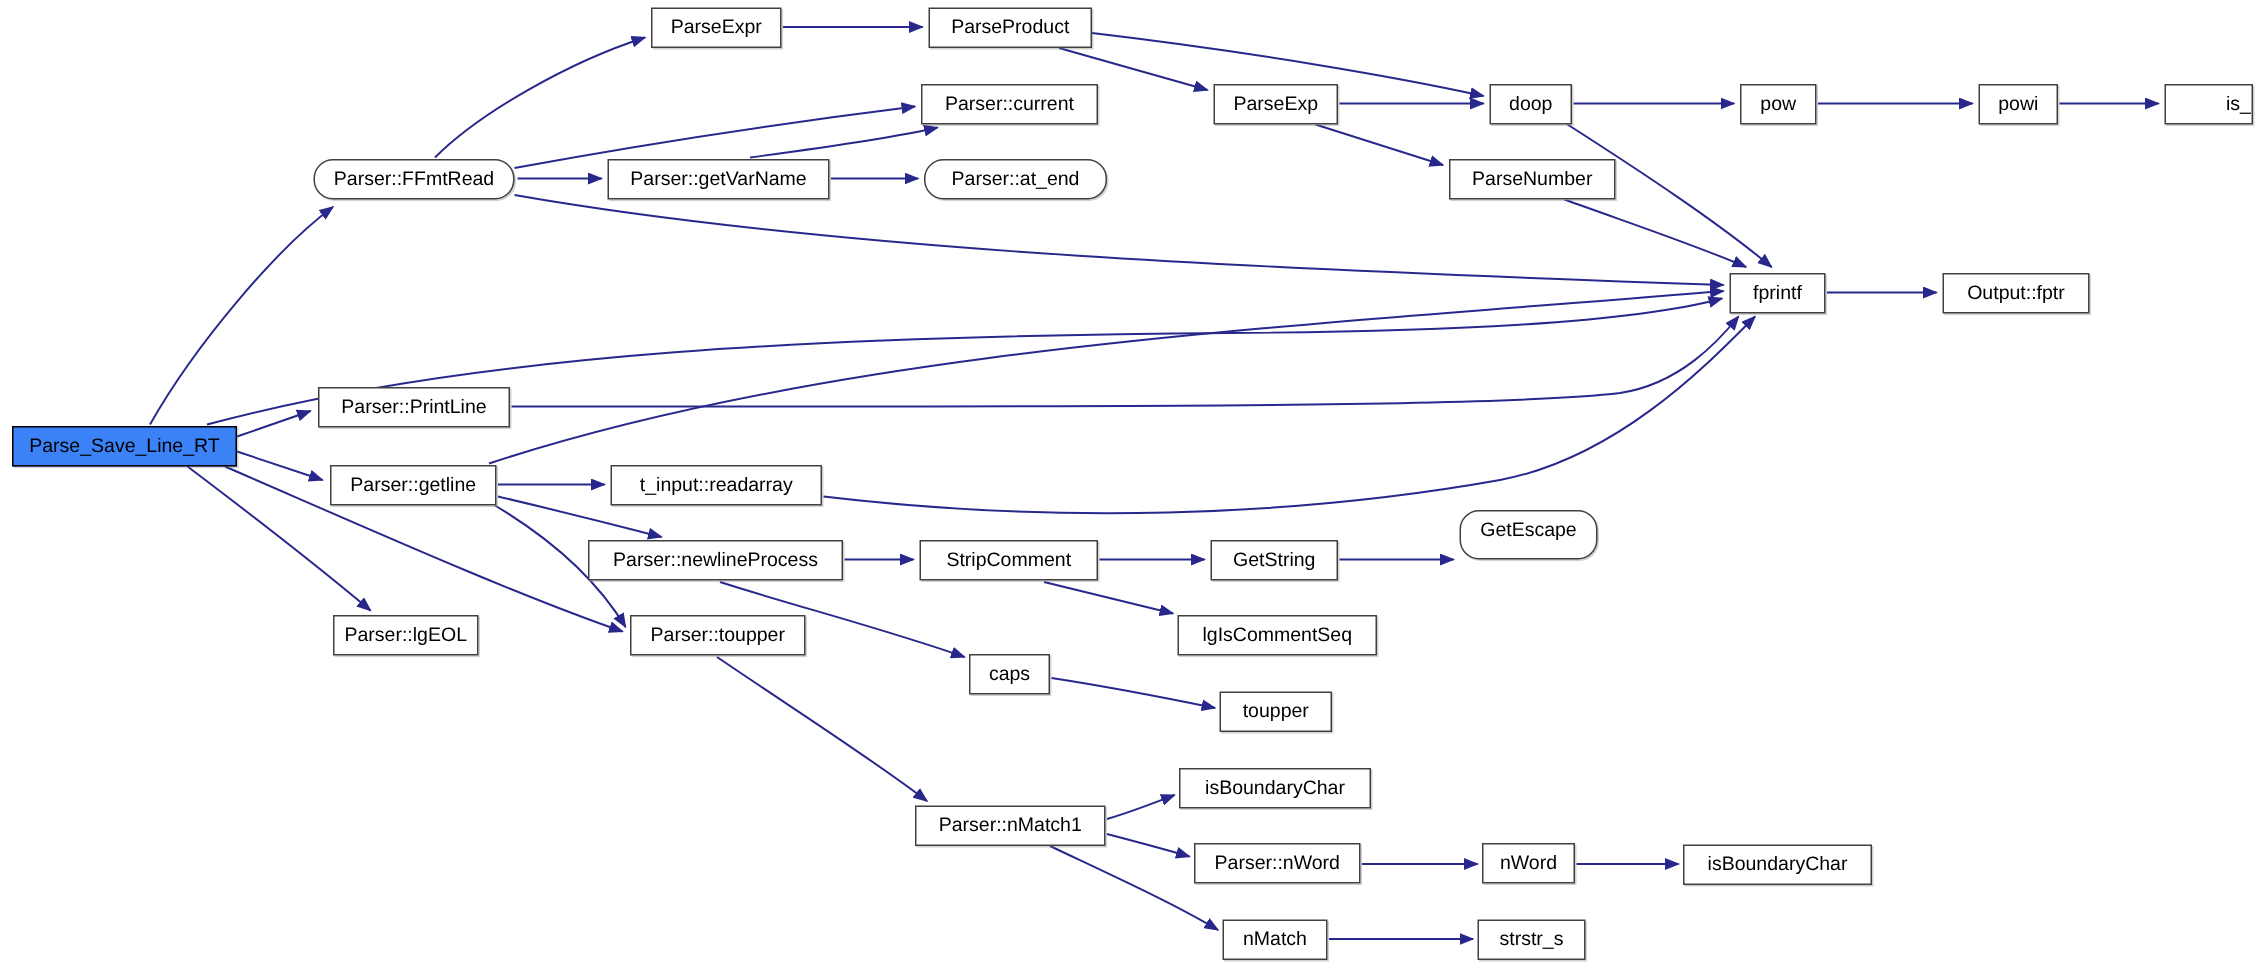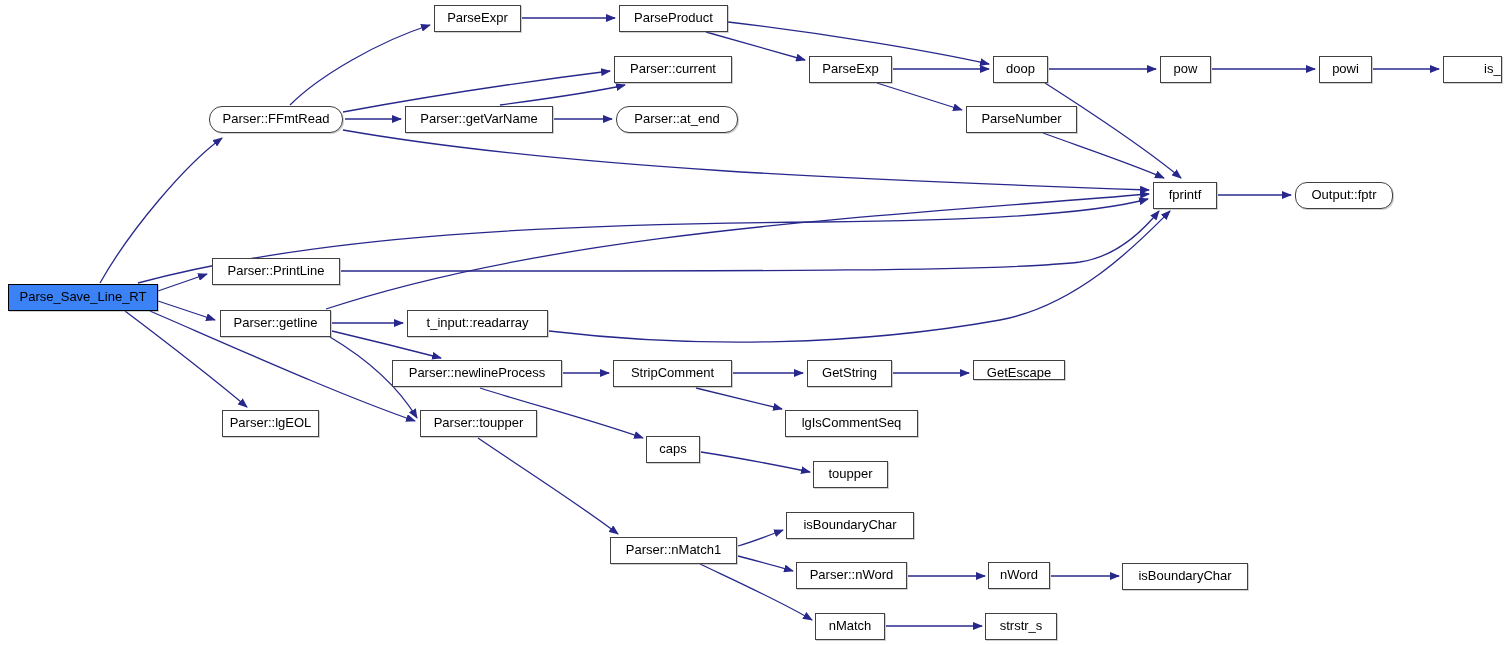--- a/index.html
+++ b/index.html
@@ -95,29 +95,29 @@
   <div class="node" style="left: 614px; top: 56px; width: 118px; height: 27px;">Parser::current</div>
   <div class="node" style="left: 405px; top: 106px; width: 148px; height: 27px;">Parser::getVarName</div>
   <div class="node" style="left: 616px; top: 106px; width: 122px; height: 27px; border-radius: 13px;">Parser::at_end</div>
   <div class="node" style="left: 809px; top: 56px; width: 83px; height: 27px;">ParseExp</div>
   <div class="node" style="left: 993px; top: 56px; width: 55px; height: 27px;">doop</div>
   <div class="node" style="left: 1160px; top: 56px; width: 51px; height: 27px;">pow</div>
   <div class="node" style="left: 1319px; top: 56px; width: 53px; height: 27px;">powi</div>
   <div class="node" style="left: 1443px; top: 56px; width: 59px; height: 27px; padding-left: 40px;">is_odd</div>
   <div class="node" style="left: 966px; top: 106px; width: 111px; height: 27px;">ParseNumber</div>
   <div class="node" style="left: 1153px; top: 182px; width: 64px; height: 27px;">fprintf</div>
-  <div class="node" style="left: 1295px; top: 182px; width: 98px; height: 27px; border-radius: 12px;">Output::fptr</div>
+  <div class="node" style="left: 1295px; top: 182px; width: 98px; height: 27px;">Output::fptr</div>
   <div class="node root" style="left: 8px; top: 284px; width: 150px; height: 27px;">Parse_Save_Line_RT</div>
   <div class="node" style="left: 212px; top: 258px; width: 128px; height: 27px;">Parser::PrintLine</div>
   <div class="node" style="left: 220px; top: 310px; width: 111px; height: 27px;">Parser::getline</div>
   <div class="node" style="left: 407px; top: 310px; width: 141px; height: 27px;">t_input::readarray</div>
   <div class="node" style="left: 392px; top: 360px; width: 170px; height: 27px;">Parser::newlineProcess</div>
   <div class="node" style="left: 613px; top: 360px; width: 119px; height: 27px;">StripComment</div>
   <div class="node" style="left: 807px; top: 360px; width: 85px; height: 27px;">GetString</div>
-  <div class="node" style="left: 973px; top: 360px; width: 92px; height: 20px;">GetEscape</div>
+  <div class="node" style="left: 973px; top: 340px; width: 92px; height: 33px; border-radius: 13px;">GetEscape</div>
   <div class="node" style="left: 785px; top: 410px; width: 133px; height: 27px;">lgIsCommentSeq</div>
   <div class="node" style="left: 222px; top: 410px; width: 97px; height: 27px;">Parser::lgEOL</div>
   <div class="node" style="left: 420px; top: 410px; width: 117px; height: 27px;">Parser::toupper</div>
   <div class="node" style="left: 646px; top: 436px; width: 54px; height: 27px;">caps</div>
   <div class="node" style="left: 813px; top: 461px; width: 75px; height: 27px;">toupper</div>
   <div class="node" style="left: 610px; top: 537px; width: 127px; height: 27px;">Parser::nMatch1</div>
   <div class="node" style="left: 786px; top: 512px; width: 128px; height: 27px;">isBoundaryChar</div>
   <div class="node" style="left: 796px; top: 562px; width: 111px; height: 27px;">Parser::nWord</div>
   <div class="node" style="left: 988px; top: 562px; width: 62px; height: 27px;">nWord</div>
   <div class="node" style="left: 1122px; top: 563px; width: 126px; height: 27px;">isBoundaryChar</div>

